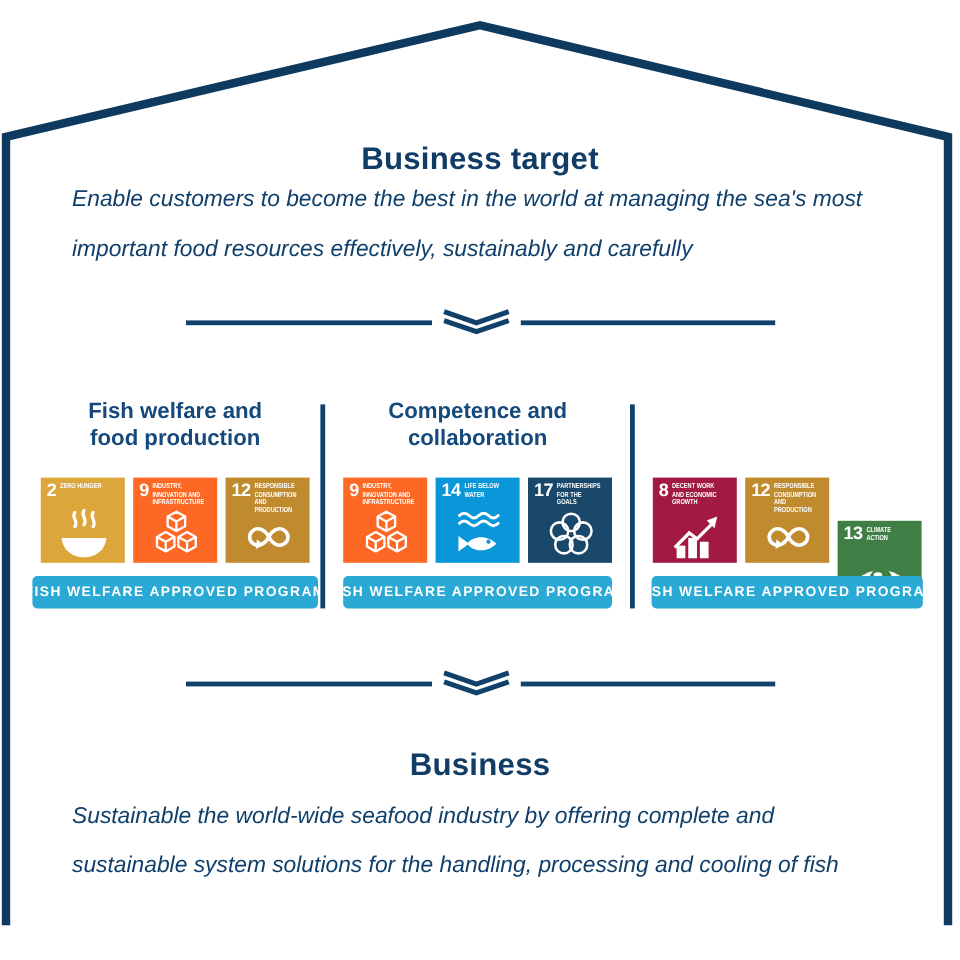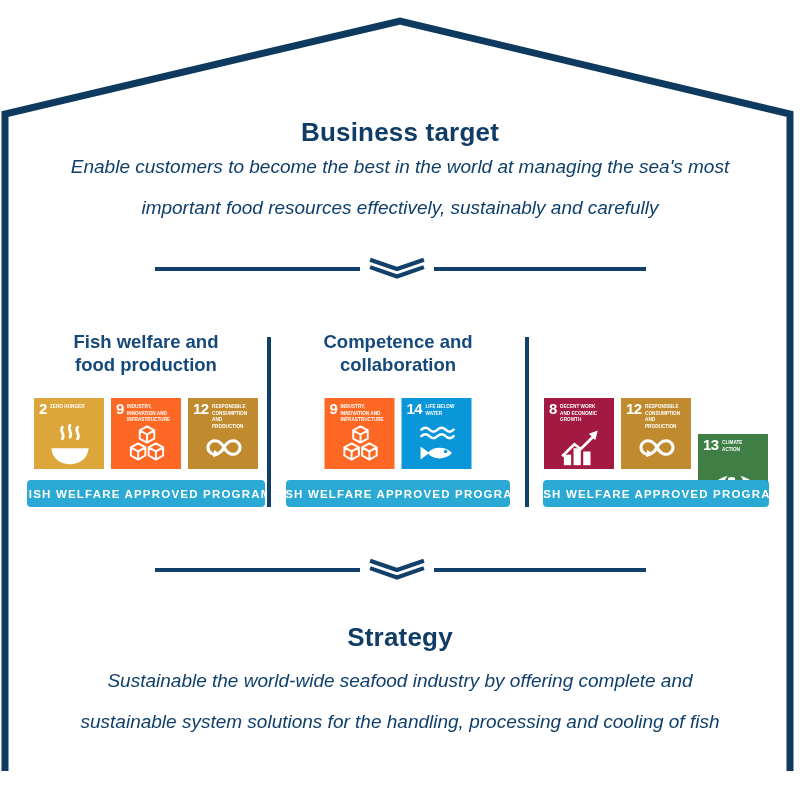--- a/index.html
+++ b/index.html
@@ -8,21 +8,21 @@
     font-family:"Liberation Sans","DejaVu Sans",sans-serif;overflow:hidden;
   }
   
   #house-svg{position:absolute;left:0;top:0;width:800px;height:800px;pointer-events:none;}
   
   .big-title{
     position:absolute;left:0;width:800px;text-align:center;
     font-size:26px;font-weight:bold;color:#113c66;letter-spacing:.2px;
   }
   .lead{
-    position:absolute;left:50%;transform:translateX(-50%);width:680px;text-align:center;
+    position:absolute;left:50%;transform:translateX(-50%);width:680px;text-align:left;
     font-style:italic;font-size:19px;line-height:41px;color:#0f3f6a;
   }
   #business-title{top:117px;}
   #business-desc{top:146px;}
   #strategy-title{top:622px;}
   #strategy-desc{top:660px;}
   
   .divider{
     position:absolute;left:0;width:800px;height:28px;display:flex;
     align-items:center;justify-content:center;gap:6px;
@@ -150,20 +150,35 @@
         <span class="tile-label">LIFE BELOW WATER</span>
       </div>
       <svg class="tile-icon" width="54" height="42" viewBox="0 0 60 52">
         <path d="M10,7 q5,-5 10,0 t10,0 t10,0 t10,0" stroke="#fff" stroke-width="3" fill="none" stroke-linecap="round"></path>
         <path d="M10,15 q5,-5 10,0 t10,0 t10,0 t10,0" stroke="#fff" stroke-width="3" fill="none" stroke-linecap="round"></path>
         <path d="M18,36 C24,27 40,27 48,36 C40,45 24,45 18,36 Z" fill="#fff"></path>
         <polygon points="9,28 9,44 20,36" fill="#fff"></polygon>
         <circle cx="40" cy="34" r="2.2" fill="#0A97D9"></circle>
       </svg>
     </div>
+    <div class="tile" style="background-color: rgb(25, 72, 106);">
+      <div class="tile-head">
+        <span class="tile-num">17</span>
+        <span class="tile-label">PARTNERSHIPS FOR THE GOALS</span>
+      </div>
+      <svg class="tile-icon" width="50" height="42" viewBox="0 0 60 52">
+        <g fill="none" stroke="#fff" stroke-width="2.6">
+          <circle cx="30" cy="14" r="9"></circle>
+          <circle cx="42" cy="23" r="9"></circle>
+          <circle cx="37.5" cy="37" r="9"></circle>
+          <circle cx="22.5" cy="37" r="9"></circle>
+          <circle cx="18" cy="23" r="9"></circle>
+        </g>
+      </svg>
+    </div>
   </div>
   <div class="badge" style="background-color: rgb(41, 169, 212);">FISH WELFARE APPROVED PROGRAM</div>
 </div>
 
 <div id="vdiv-1" class="vdiv"></div>
 
 <div id="col-2" class="col">
   <div class="tiles">
     <div class="tile" style="background-color: rgb(162, 25, 66);">
       <div class="tile-head">
@@ -207,14 +222,14 @@
 
 <div id="divider-bottom" class="divider">
   <div class="line l"></div>
   <svg width="62" height="26" viewBox="0 0 64 28">
     <path d="M3,4 L32,14 L61,4" fill="none" stroke="#11406b" stroke-width="4.5"></path>
     <path d="M3,12 L32,22 L61,12" fill="none" stroke="#11406b" stroke-width="4.5"></path>
   </svg>
   <div class="line r"></div>
 </div>
 
-<div id="strategy-title" class="big-title">Strategy</div>
+<div id="strategy-title" class="big-title">Business</div>
 <div id="strategy-desc" class="lead">Sustainable the world-wide seafood industry by offering complete and sustainable system solutions for the handling, processing and cooling of fish</div>
 
 </body></html>

